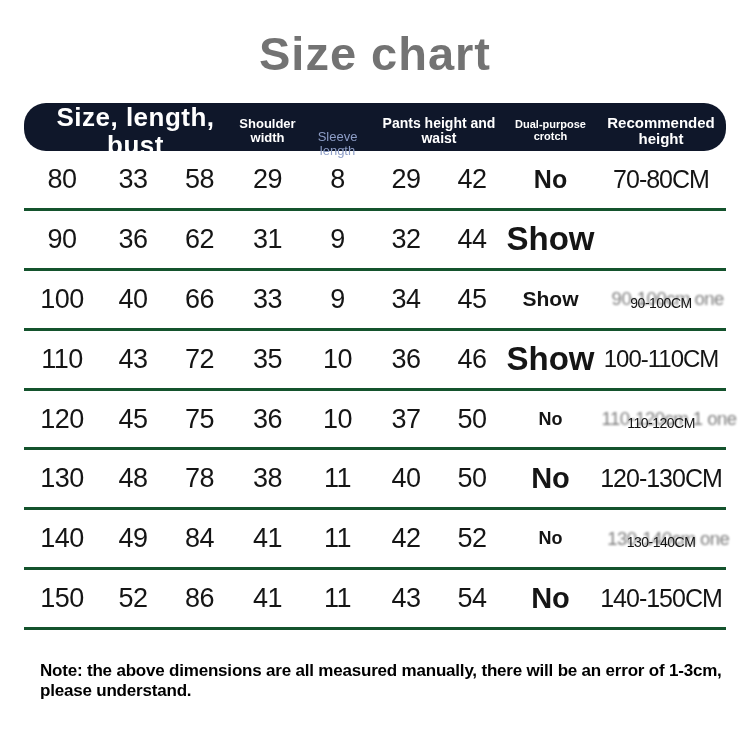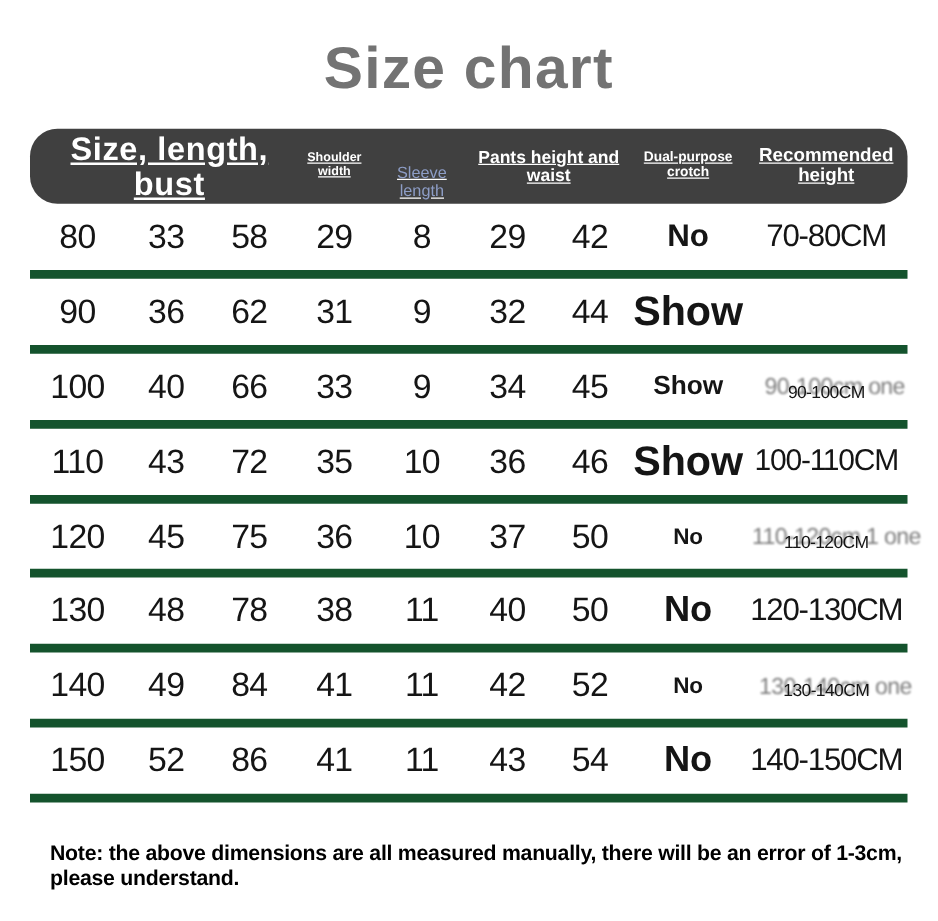--- a/index.html
+++ b/index.html
@@ -19,43 +19,42 @@
 
   .size-table { margin: 22px auto 0 24px; width: 702px; }
 
   .grid-row {
     display: grid;
     grid-template-columns: 76px 66px 67px 69px 71px 66px 66px 91px 130px;
     align-items: center;
   }
 
   .header-bar {
-    height: 60px;
-    background: #404040;
+    height: 48px;
+    background: #0f172a;
     border-radius: 22px;
     color: #ffffff;
-    text-decoration: underline;
   }
   .hcell { text-align: center; line-height: 1.08; }
   .h-size {
     grid-column: 1 / 4;
     font-size: 26px;
     font-weight: 700;
     padding-left: 14px;
     letter-spacing: 0.5px;
   }
-  .h-shoulder { grid-column: 4; font-size: 10px; font-weight: 700; }
+  .h-shoulder { grid-column: 4; font-size: 13px; font-weight: 700; }
   .h-sleeve  { grid-column: 5; font-size: 13px; font-weight: 400; color: #8d9dc6; margin-top: 25px; }
   .h-pants   { grid-column: 6 / 8; font-size: 14px; font-weight: 700; }
   .h-crotch  { grid-column: 8; font-size: 11px; font-weight: 700; }
   .h-height  { grid-column: 9; font-size: 15px; font-weight: 700; }
 
   .data-row {
     height: 59.9px;
-    border-bottom: 7px solid #14532d;
+    border-bottom: 3px solid #14532d;
   }
   .cell { text-align: center; font-size: 27px; letter-spacing: -0.5px; color: #151515; }
 
   .crotch { font-weight: 700; letter-spacing: 0; }
   .crotch.xl { font-size: 33px; }
   .crotch.lg { font-size: 29px; }
   .crotch.md { font-size: 25px; }
   .crotch.sm { font-size: 21px; }
   .crotch.xs { font-size: 18px; }
 

